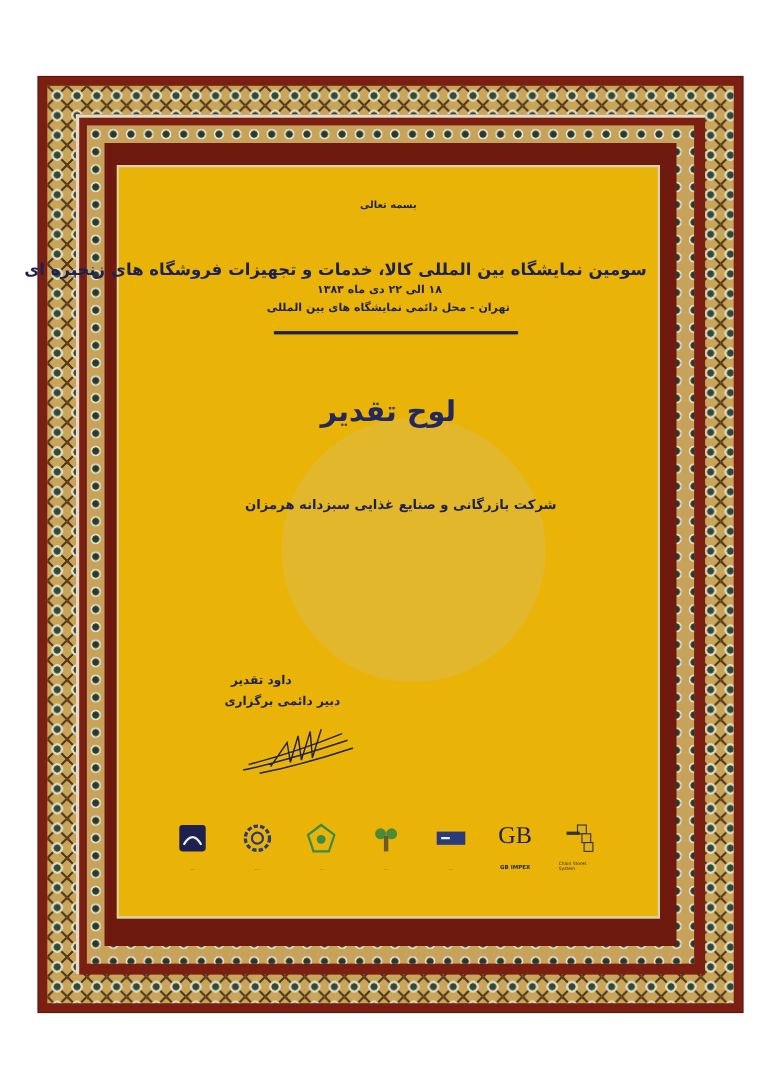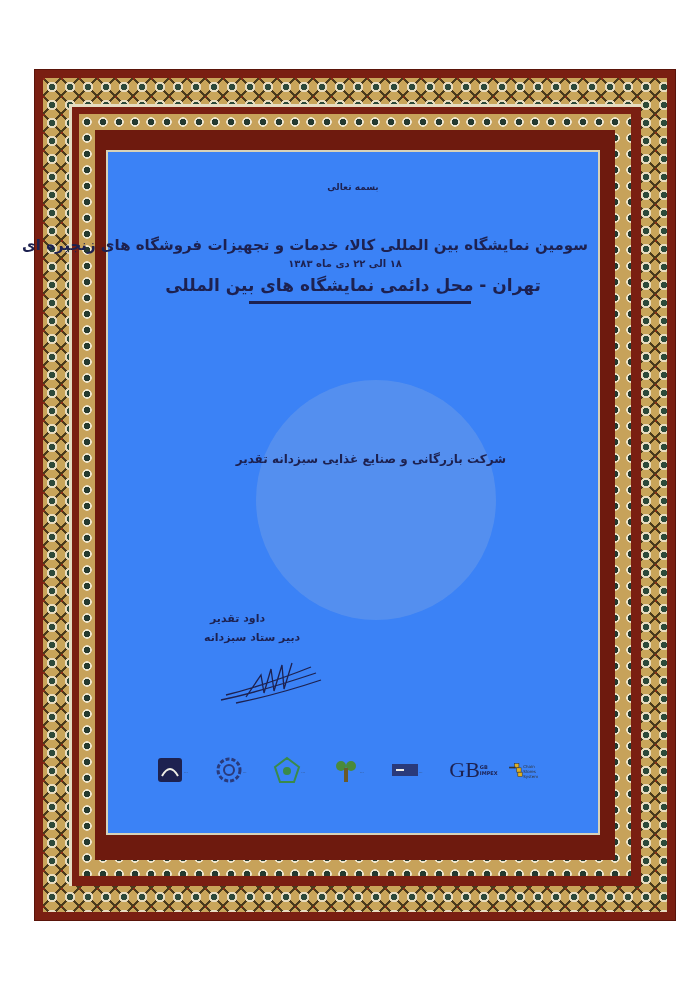--- a/index.html
+++ b/index.html
@@ -35,47 +35,47 @@
         radial-gradient(circle at 50% 50%, #253a30 0 3px, #efe6cf 3.5px 4.5px, transparent 5px);
       background-size: 16px 16px;
       background-color: #c7a25a;
     }
     .band.inner-mask {
       position: absolute; left: 60px; top: 60px; right: 60px; bottom: 60px;
       background: #6e1a0e;
     }
     .paper {
       position: absolute; left: 106px; top: 150px; width: 494px; height: 685px;
-      background: #3b82f6;
+      background: #eab308;
       box-shadow: inset 0 0 0 2px #d8d2b8;
       direction: rtl;
     }
     .watermark {
       position: absolute; left: 150px; top: 230px; width: 240px; height: 240px;
       border-radius: 50%; background: rgba(200, 205, 210, 0.18);
     }
     .txt { position: absolute; color: #1d2150; font-weight: bold; text-align: center; white-space: nowrap; }
     .bismillah { top: 32px; left: 0; right: 0; font-size: 9px; }
     .event-title { top: 86px; left: 0; right: 12px; font-size: 15px; padding-left: 20px; }
     .event-date { top: 108px; left: 0; right: 16px; font-size: 10px; }
-    .event-place { top: 125px; left: 0; right: 0; font-size: 17px; }
+    .event-place { top: 125px; left: 0; right: 0; font-size: 10px; }
     .rule { position: absolute; top: 151px; left: 143px; width: 222px; height: 3px; background: #1d2150; }
     .cert-title { top: 210px; left: 0; right: 0; font-size: 26px; color: #23285e; }
     .recipient { top: 302px; right: 94px; font-size: 12px; text-align: right; }
     .body-text {
       position: absolute; top: 338px; left: 98px; width: 298px;
       font-size: 11.5px; font-weight: bold; color: #1d2150; line-height: 19px; text-align: justify;
       text-align-last: right;
     }
     .signer-name { top: 462px; left: 104px; font-size: 11px; }
     .signer-role { top: 481px; left: 98px; font-size: 11px; }
     .signature { position: absolute; left: 110px; top: 505px; width: 110px; height: 50px; }
     .logos { position: absolute; top: 595px; left: 50px; width: 390px; height: 50px; direction: ltr;
       display: flex; justify-content: space-between; align-items: center; }
-    .logo { width: 38px; height: 44px; display: flex; flex-direction: row; align-items: center; }
+    .logo { width: 38px; height: 44px; display: flex; flex-direction: column; align-items: center; justify-content: space-between; }
     .logo .mark { width: 28px; height: 28px; }
     .logo .cap { font-size: 4px; color: #333; margin-top: 3px; }
     .gb { font-family: "Liberation Serif", serif; font-size: 22px; color: #1d2150; font-weight: normal; line-height: 22px; }
     .gb-cap { font-size: 5px; color: #1d2150; font-weight: bold; }
   </style>
 </head>
 <body>
 
 <div class="frame-outer">
   <div class="band outer"></div>
@@ -86,24 +86,25 @@
 
 <div class="paper">
   <div class="watermark"></div>
 
   <div class="txt bismillah">بسمه تعالی</div>
   <div class="txt event-title">سومین نمایشگاه بین المللی کالا، خدمات و تجهیزات فروشگاه های زنجیره ای</div>
   <div class="txt event-date">۱۸ الی ۲۲ دی ماه ۱۳۸۳</div>
   <div class="txt event-place">تهران - محل دائمی نمایشگاه های بین المللی</div>
   <div class="rule"></div>
 
-  <div class="txt recipient">شرکت بازرگانی و صنایع غذایی سبزدانه تقدیر</div>
+  <div class="txt cert-title">لوح تقدیر</div>
+  <div class="txt recipient">شرکت بازرگانی و صنایع غذایی سبزدانه هرمزان</div>
 
   <div class="txt signer-name">داود تقدیر</div>
-  <div class="txt signer-role">دبیر ستاد سبزدانه</div>
+  <div class="txt signer-role">دبیر دائمی برگزاری</div>
   <svg class="signature" viewBox="0 0 110 50">
     <path d="M5 45 Q40 38 100 18 M10 40 Q50 30 95 12 M30 42 L45 20 L48 38 L55 14 L58 36 L66 10 L68 34 L76 8 M20 48 Q60 40 105 25" stroke="#1d2150" stroke-width="1.3" fill="none"></path>
   </svg>
 
   <div class="logos">
     <div class="logo">
       <svg class="mark" viewBox="0 0 28 28">
           <rect x="2" y="2" width="24" height="24" rx="3" fill="#1d2150"></rect>
           <path d="M6 20 Q14 6 22 20" stroke="#f0efe6" stroke-width="2" fill="none"></path>
         </svg>

